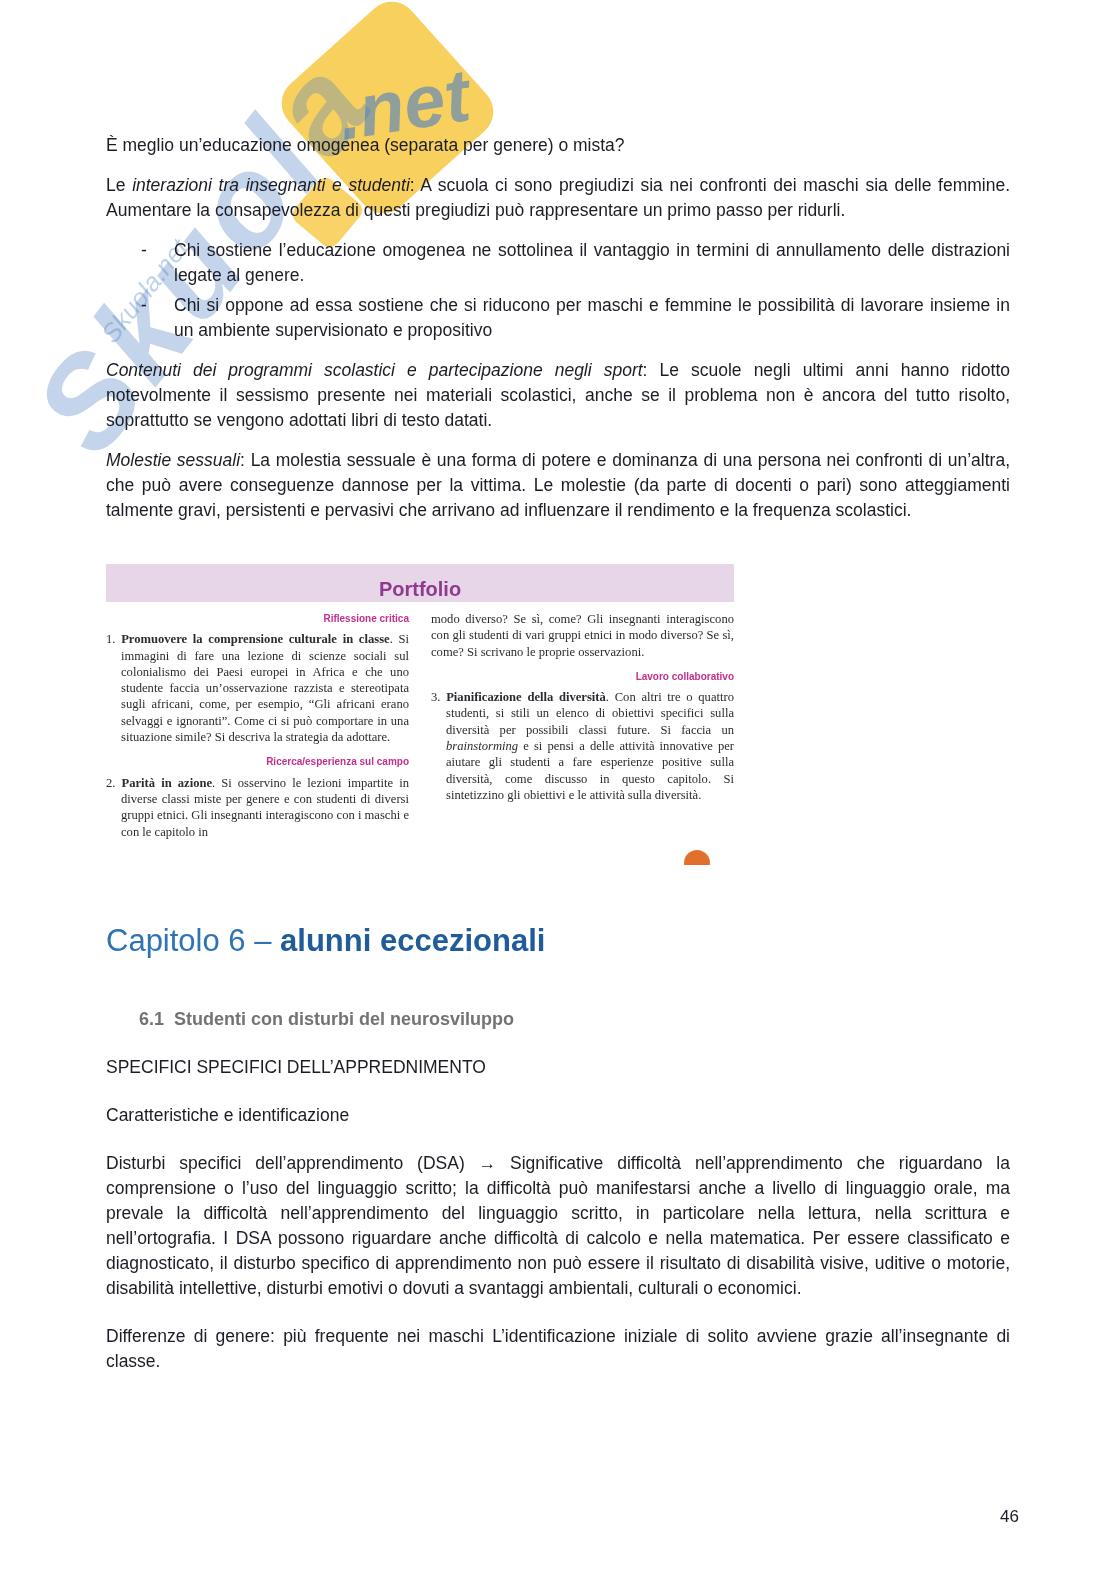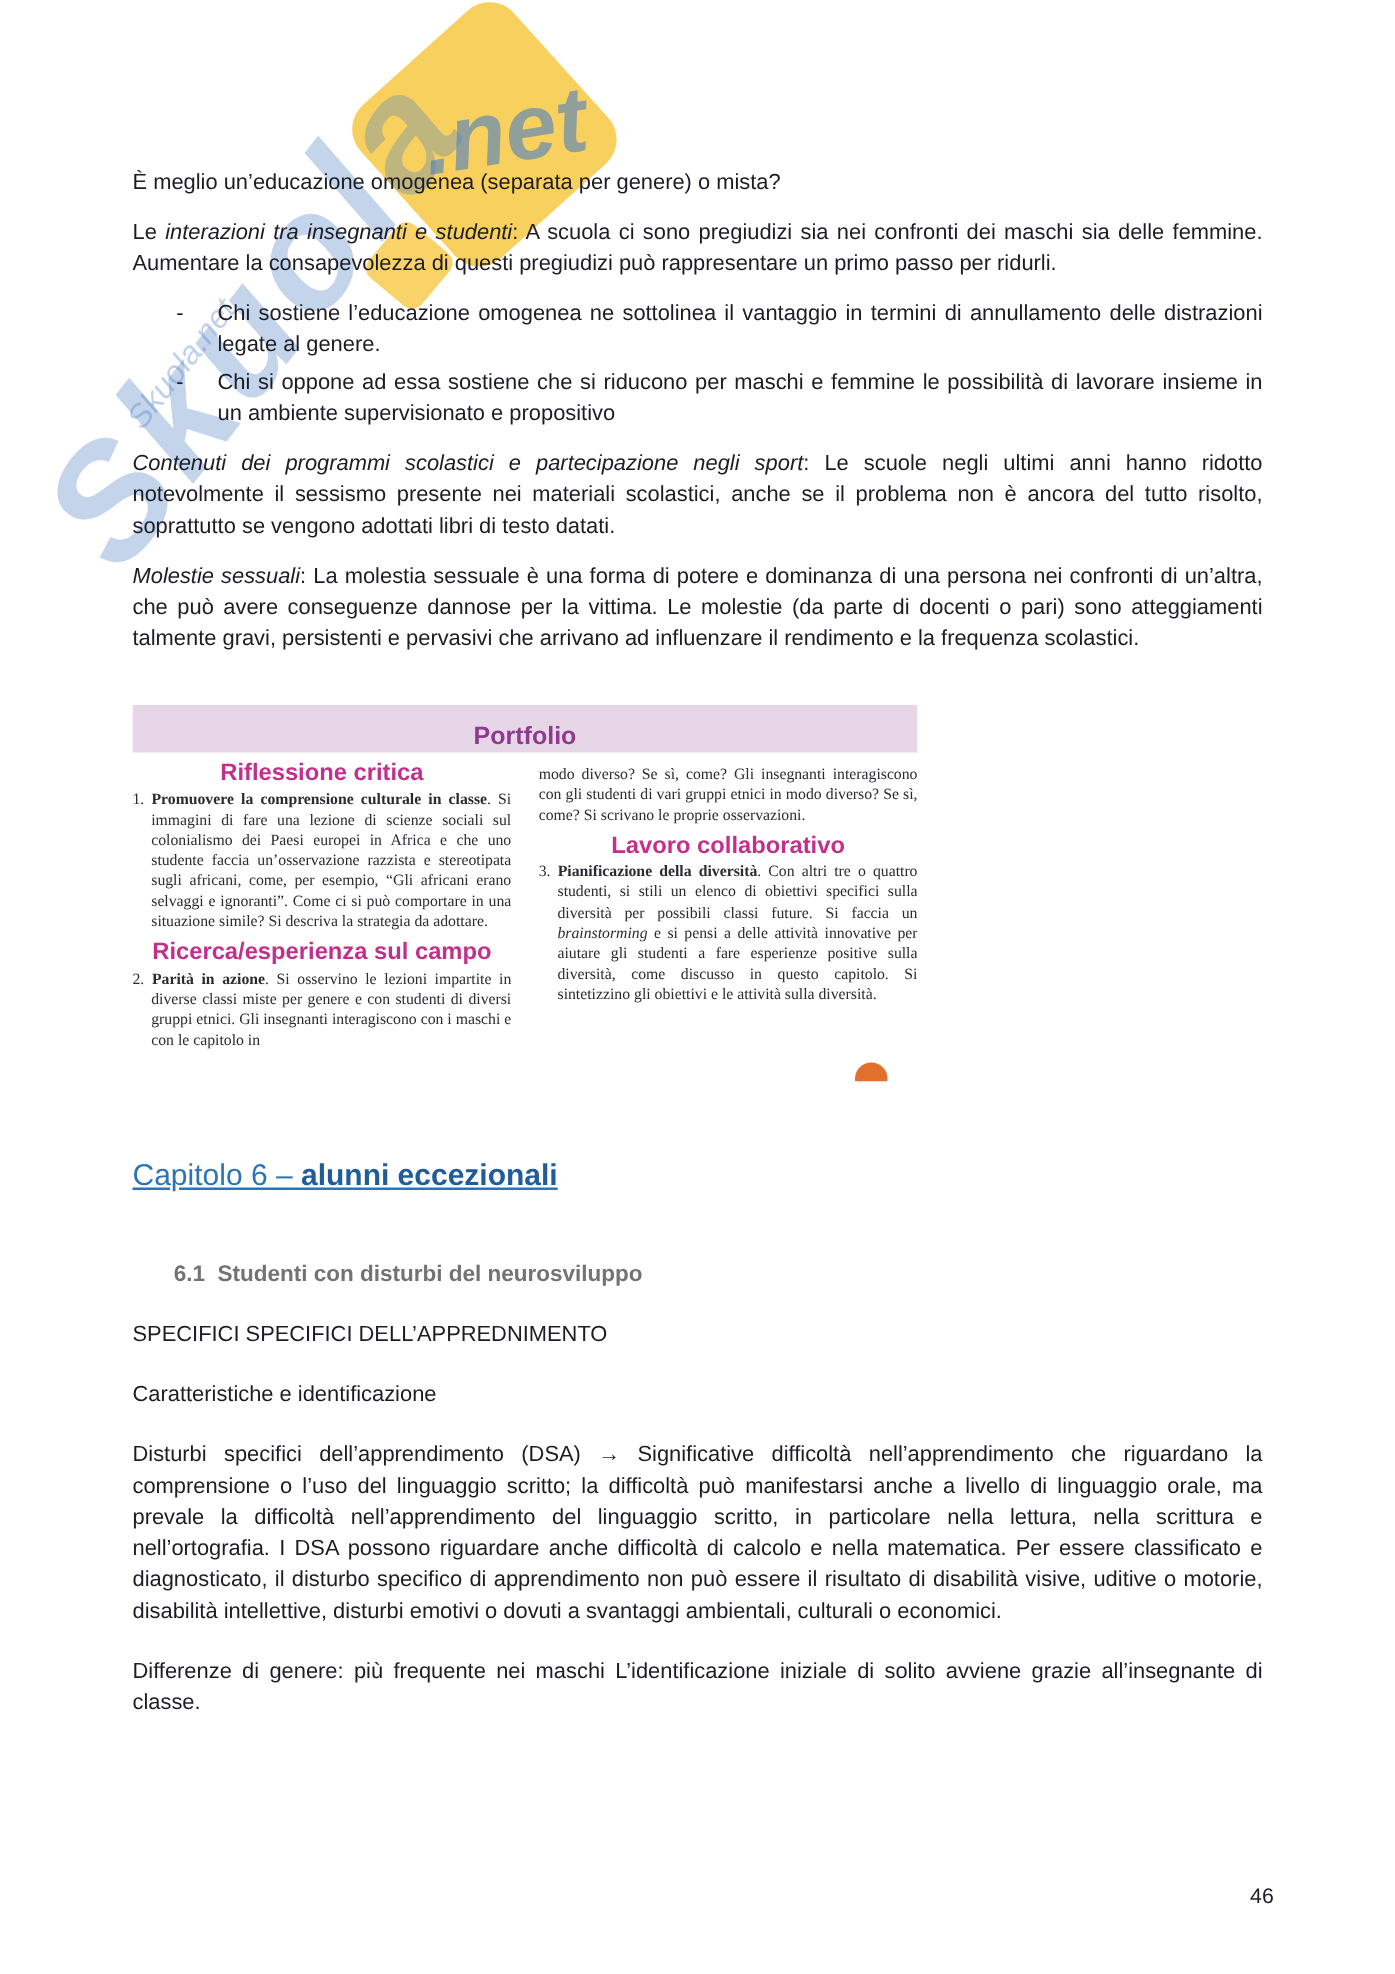--- a/index.html
+++ b/index.html
@@ -82,42 +82,41 @@
     display:flex; gap:22px;
     padding-top:9px;
     font-family:"Liberation Serif", serif;
     font-size:12.6px; line-height:16.3px;
     color:#2b2b31;
     text-align:justify;
   }
   .pf-col { flex:1; min-width:0; }
   .pf-subhead {
     font-family:"Liberation Sans", sans-serif;
-    font-weight:bold; font-size:19px;
+    font-weight:bold; font-size:10px;
     color:var(--magenta, #c2308c);
     margin:9px 0 4px 0;
-    text-align:center;
+    text-align:right;
   }
   .pf-subhead.first { margin-top:0; }
   .pf-item { padding-left:15px; text-indent:-15px; margin-bottom:7px; }
   .pf-cont { margin-bottom:7px; }
   .pf-dot {
     position:absolute; right:24px; bottom:-11px;
     width:26px; height:26px; border-radius:50%;
     background:var(--orange, #e2702d);
   }
 
   
   h1.chapter {
     margin-top:56px;
     font-weight:normal;
-    font-size:24px; line-height:40px;
+    font-size:31px; line-height:40px;
     color:var(--heading-blue, #2e74b5);
     text-align:left;
-    text-decoration:underline;
   }
   h1.chapter .chap-bold { font-weight:bold; color:var(--heading-blue-dark, #1f5c99); }
 
   h2.section {
     margin-top:46px; margin-left:33px;
     font-size:18px; line-height:25px;
     font-weight:bold; color:#737373;
     text-align:left;
   }
   h2.section .sec-num { margin-right:10px; }

